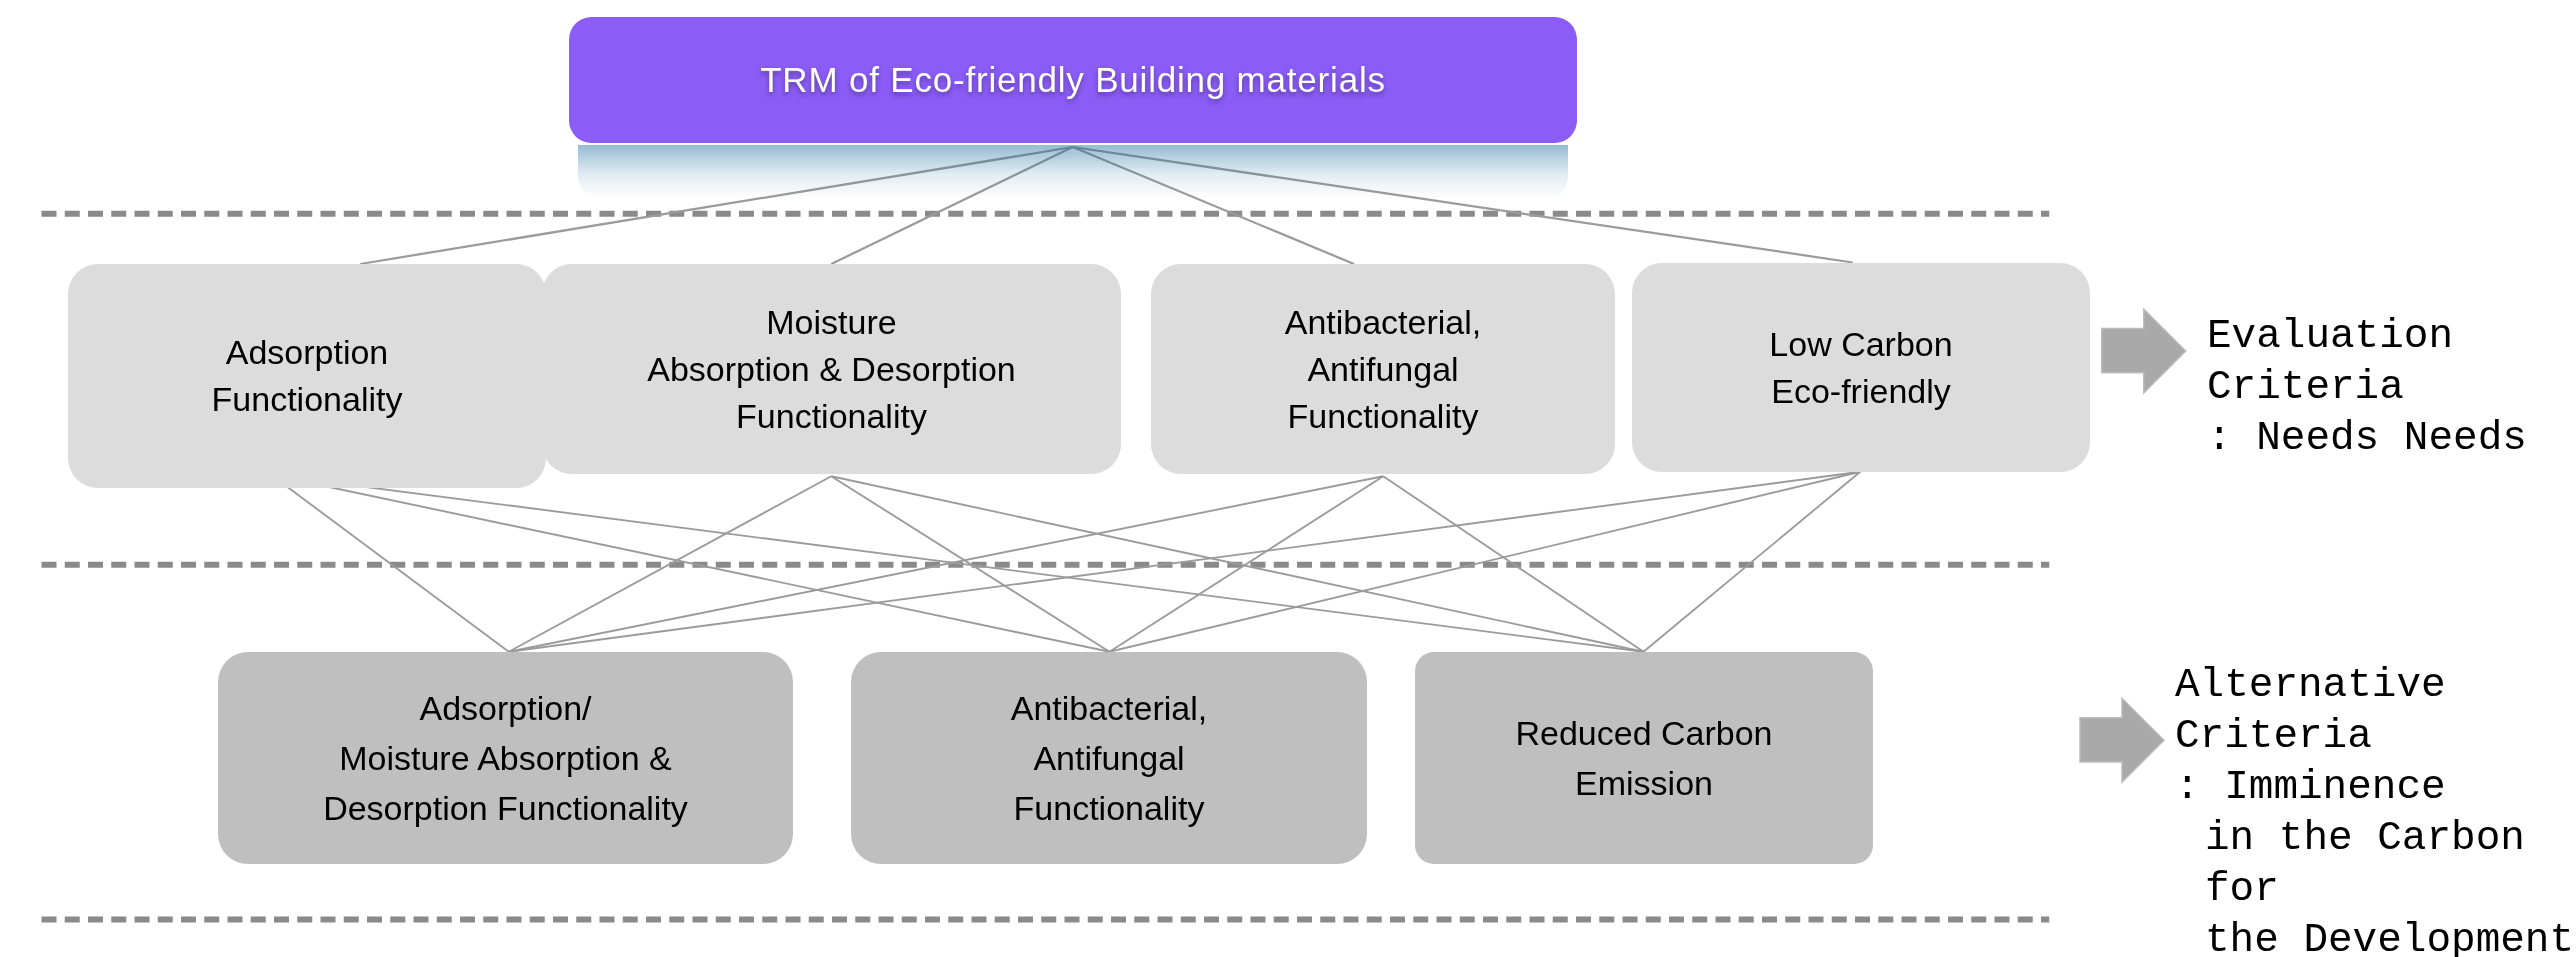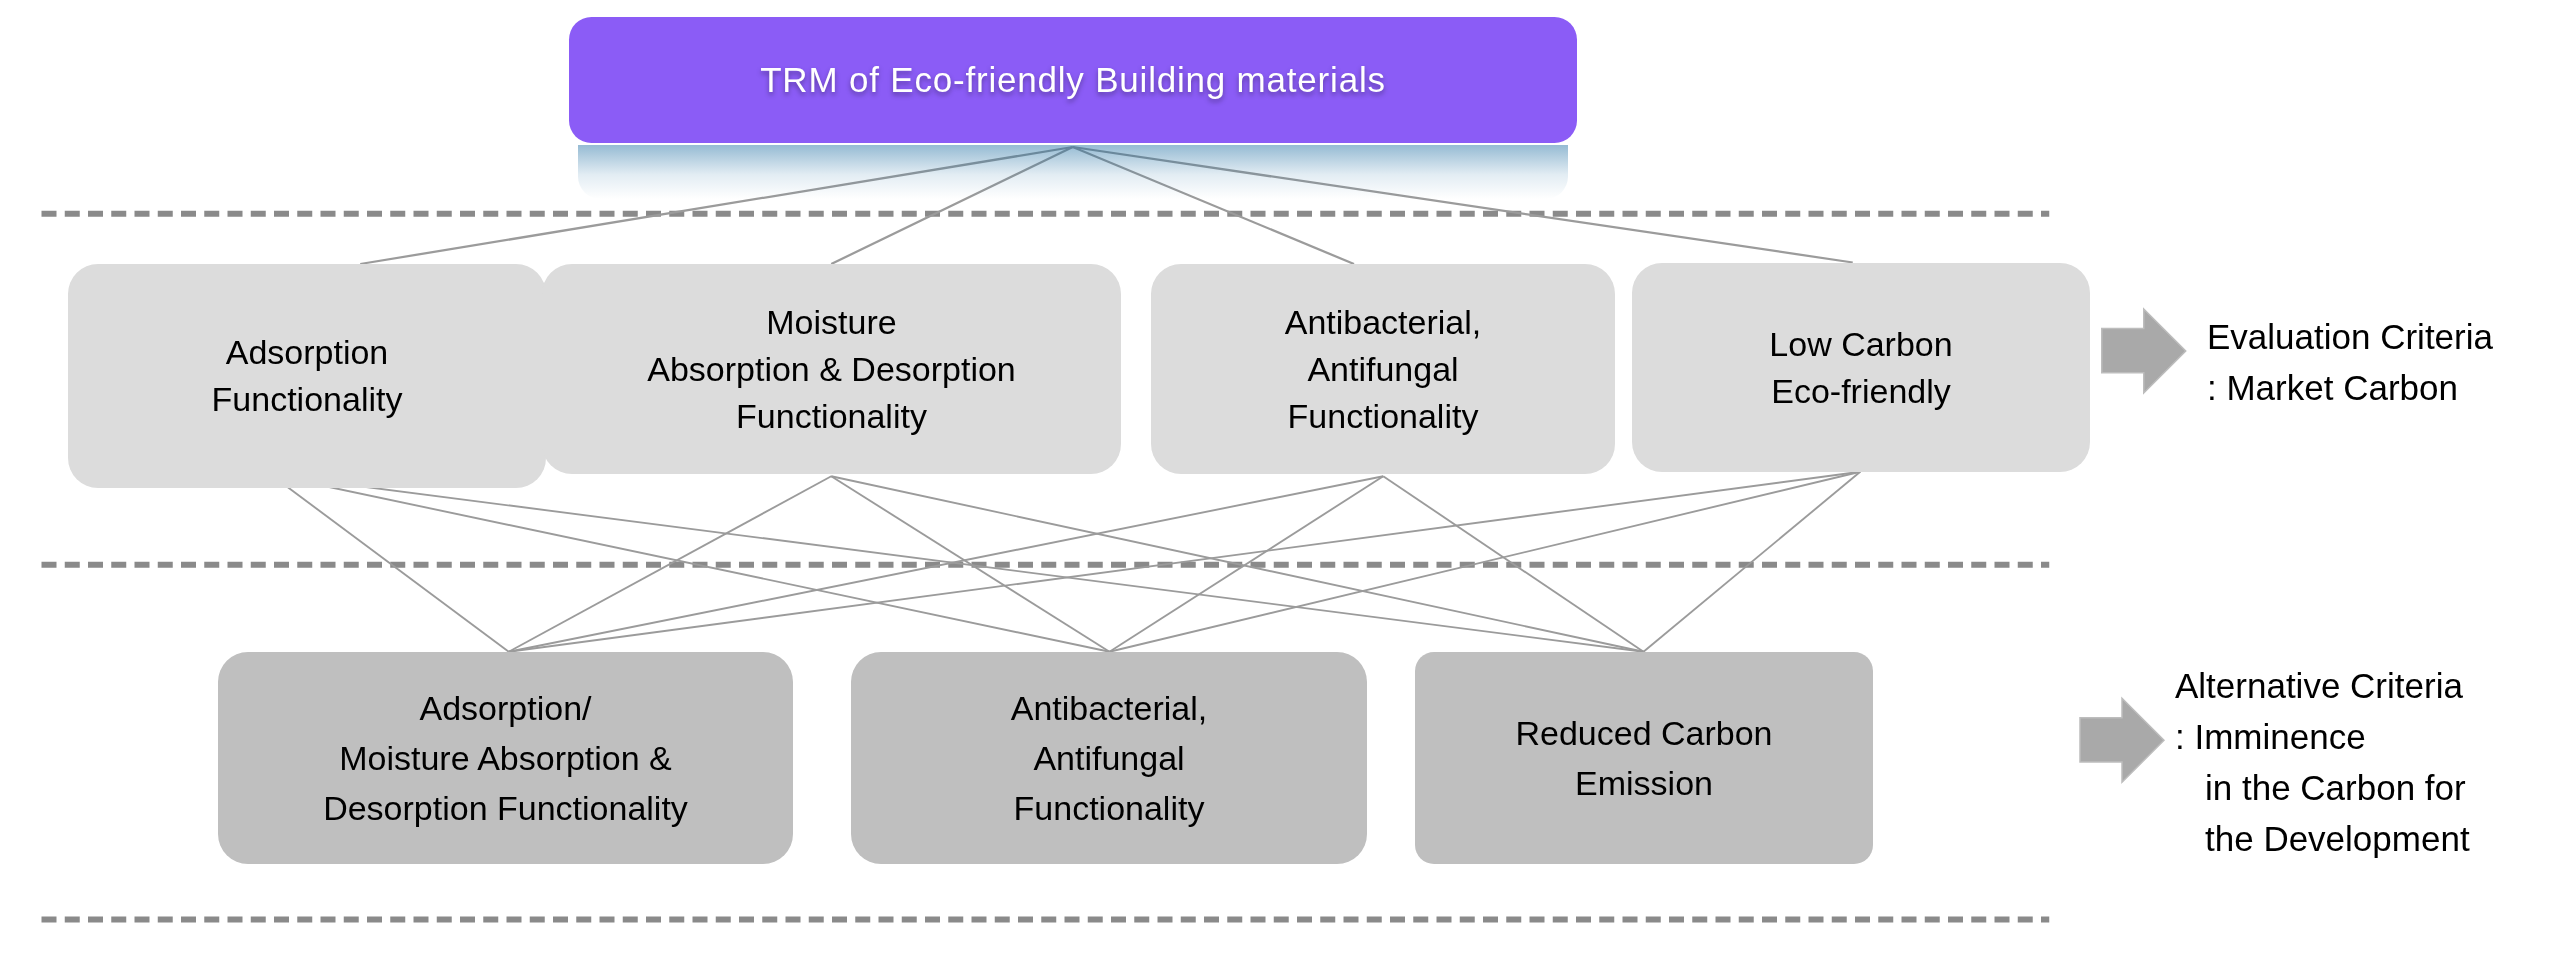--- a/index.html
+++ b/index.html
@@ -48,22 +48,23 @@
   #box-a{left:44px;top:264px;width:478px;height:224px;margin-left:24px;}
   #box-b{left:542px;top:264px;width:579px;height:210px;}
   #box-c{left:1151px;top:264px;width:464px;height:210px;}
   #box-d{left:1632px;top:263px;width:458px;height:209px;}
   #box-e{left:218px;top:652px;width:575px;height:212px;}
   #box-f{left:851px;top:652px;width:516px;height:212px;}
   #box-g{left:1415px;top:652px;width:458px;height:212px;border-radius:19px;}
   .annotation{
     position:absolute;
     color:#000000;
-    font-size:35px;
+    font-size:41px;
     line-height:51px;
+    font-family:Liberation Mono, monospace;
   }
   #annotation-evaluation{left:2207px;top:311px;}
   #annotation-alternative{left:2175px;top:660px;}
   .indent{padding-left:30px;}
 </style>
 </head>
 <body>
 
 <div class="canvas">
 
@@ -119,21 +120,21 @@
 Moisture Absorption &amp;
 Desorption Functionality</div>
   <div class="node row2-box" id="box-f">Antibacterial,
 Antifungal
 Functionality</div>
   <div class="node row2-box" id="box-g">Reduced Carbon
 Emission</div>
 
   <div class="annotation" id="annotation-evaluation">
     <div>Evaluation Criteria</div>
-    <div>: Market Carbon</div>
+    <div>: Needs Needs</div>
   </div>
   <div class="annotation" id="annotation-alternative">
     <div>Alternative Criteria</div>
     <div>: Imminence</div>
     <div class="indent">in the Carbon for</div>
     <div class="indent">the Development</div>
   </div>
 
 </div>
 

